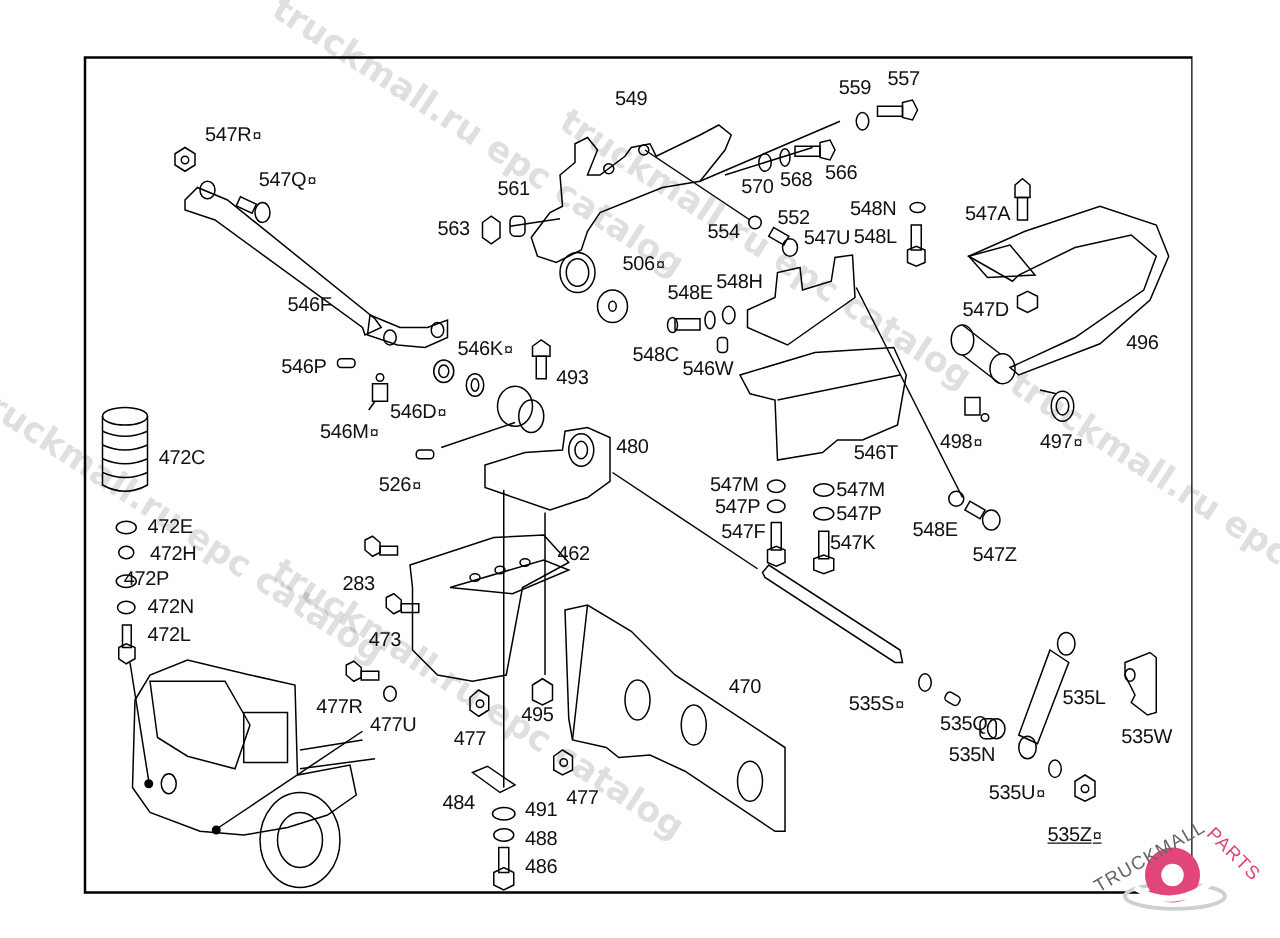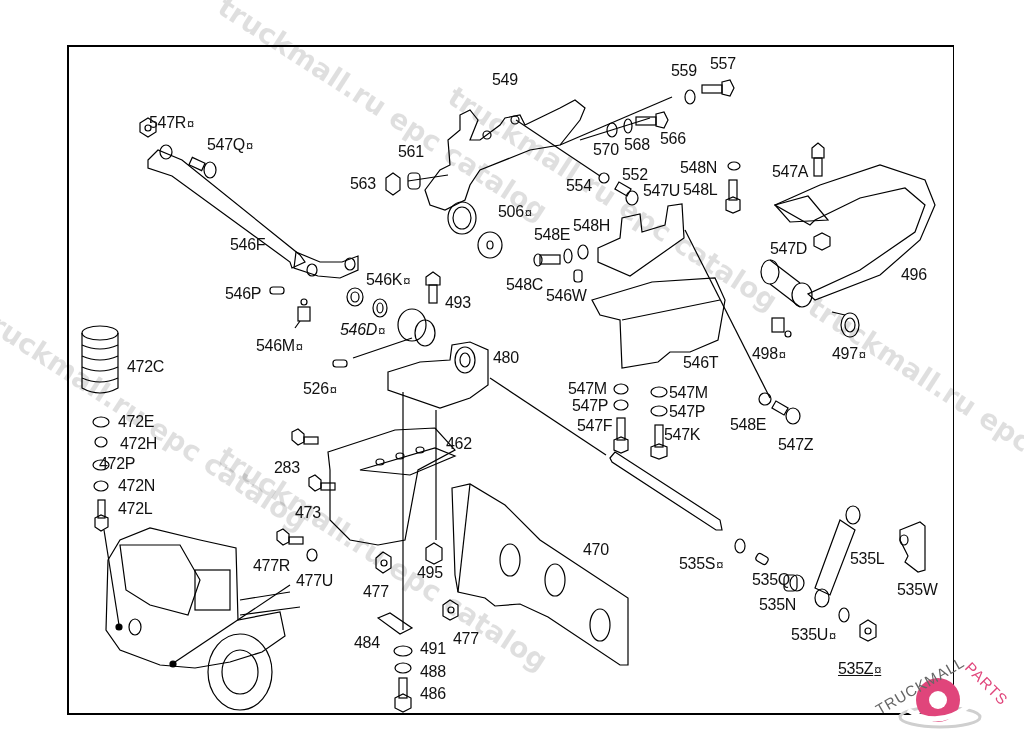--- a/index.html
+++ b/index.html
@@ -327,21 +327,21 @@
     </g>
 </svg>
 
 <div class="wm" style="left:230px;top:-10px;transform:rotate(33deg);">truckmall.ru epc catalog</div>
 <div class="wm" style="left:-10px;top:300px;transform:rotate(33deg);">truckmall.ru epc catalog</div>
 <div class="wm" style="left:230px;top:440px;transform:rotate(33deg);">truckmall.ru epc catalog</div>
 <div class="wm" style="left:460px;top:80px;transform:rotate(33deg);">truckmall.ru epc catalog</div>
 <div class="wm" style="left:820px;top:290px;transform:rotate(33deg);">truckmall.ru epc catalog</div>
 
 <div id="labels">
-    <div class="lbl" style="left: 149px; top: 101px; margin-top: 14px;"><span>547R</span><span class="mark">¤</span></div>
+    <div class="lbl" style="left: 164px; top: 101px;"><span>547R</span><span class="mark">¤</span></div>
     <div class="lbl" style="left: 207px; top: 137px;"><span>547Q</span><span class="mark">¤</span></div>
     <div class="lbl" style="left: 230px; top: 237px;"><span>546F</span></div>
     <div class="lbl" style="left: 350px; top: 176px;"><span>563</span></div>
     <div class="lbl" style="left: 398px; top: 144px;"><span>561</span></div>
     <div class="lbl" style="left: 492px; top: 72px;"><span>549</span></div>
     <div class="lbl" style="left: 671px; top: 63px;"><span>559</span></div>
     <div class="lbl" style="left: 710px; top: 56px;"><span>557</span></div>
     <div class="lbl" style="left: 593px; top: 142px;"><span>570</span></div>
     <div class="lbl" style="left: 624px; top: 137px;"><span>568</span></div>
     <div class="lbl" style="left: 660px; top: 131px;"><span>566</span></div>
@@ -354,21 +354,21 @@
     <div class="lbl" style="left: 498px; top: 204px;"><span>506</span><span class="mark">¤</span></div>
     <div class="lbl" style="left: 534px; top: 227px;"><span>548E</span></div>
     <div class="lbl" style="left: 573px; top: 218px;"><span>548H</span></div>
     <div class="lbl" style="left: 506px; top: 277px;"><span>548C</span></div>
     <div class="lbl" style="left: 546px; top: 288px;"><span>546W</span></div>
     <div class="lbl" style="left: 770px; top: 241px;"><span>547D</span></div>
     <div class="lbl" style="left: 901px; top: 267px;"><span>496</span></div>
     <div class="lbl" style="left: 366px; top: 272px;"><span>546K</span><span class="mark">¤</span></div>
     <div class="lbl" style="left: 225px; top: 286px;"><span>546P</span></div>
     <div class="lbl" style="left: 445px; top: 295px;"><span>493</span></div>
-    <div class="lbl" style="left: 340px; top: 322px; font-style: italic;"><span>546D</span><span class="mark">¤</span></div>
+    <div class="lbl" style="left: 312px; top: 322px;"><span>546D</span><span class="mark">¤</span></div>
     <div class="lbl" style="left: 256px; top: 338px;"><span>546M</span><span class="mark">¤</span></div>
     <div class="lbl" style="left: 493px; top: 350px;"><span>480</span></div>
     <div class="lbl" style="left: 683px; top: 355px;"><span>546T</span></div>
     <div class="lbl" style="left: 752px; top: 346px;"><span>498</span><span class="mark">¤</span></div>
     <div class="lbl" style="left: 832px; top: 346px;"><span>497</span><span class="mark">¤</span></div>
     <div class="lbl" style="left: 127px; top: 359px;"><span>472C</span></div>
     <div class="lbl" style="left: 303px; top: 381px;"><span>526</span><span class="mark">¤</span></div>
     <div class="lbl" style="left: 568px; top: 381px;"><span>547M</span></div>
     <div class="lbl" style="left: 669px; top: 385px;"><span>547M</span></div>
     <div class="lbl" style="left: 572px; top: 398px;"><span>547P</span></div>

